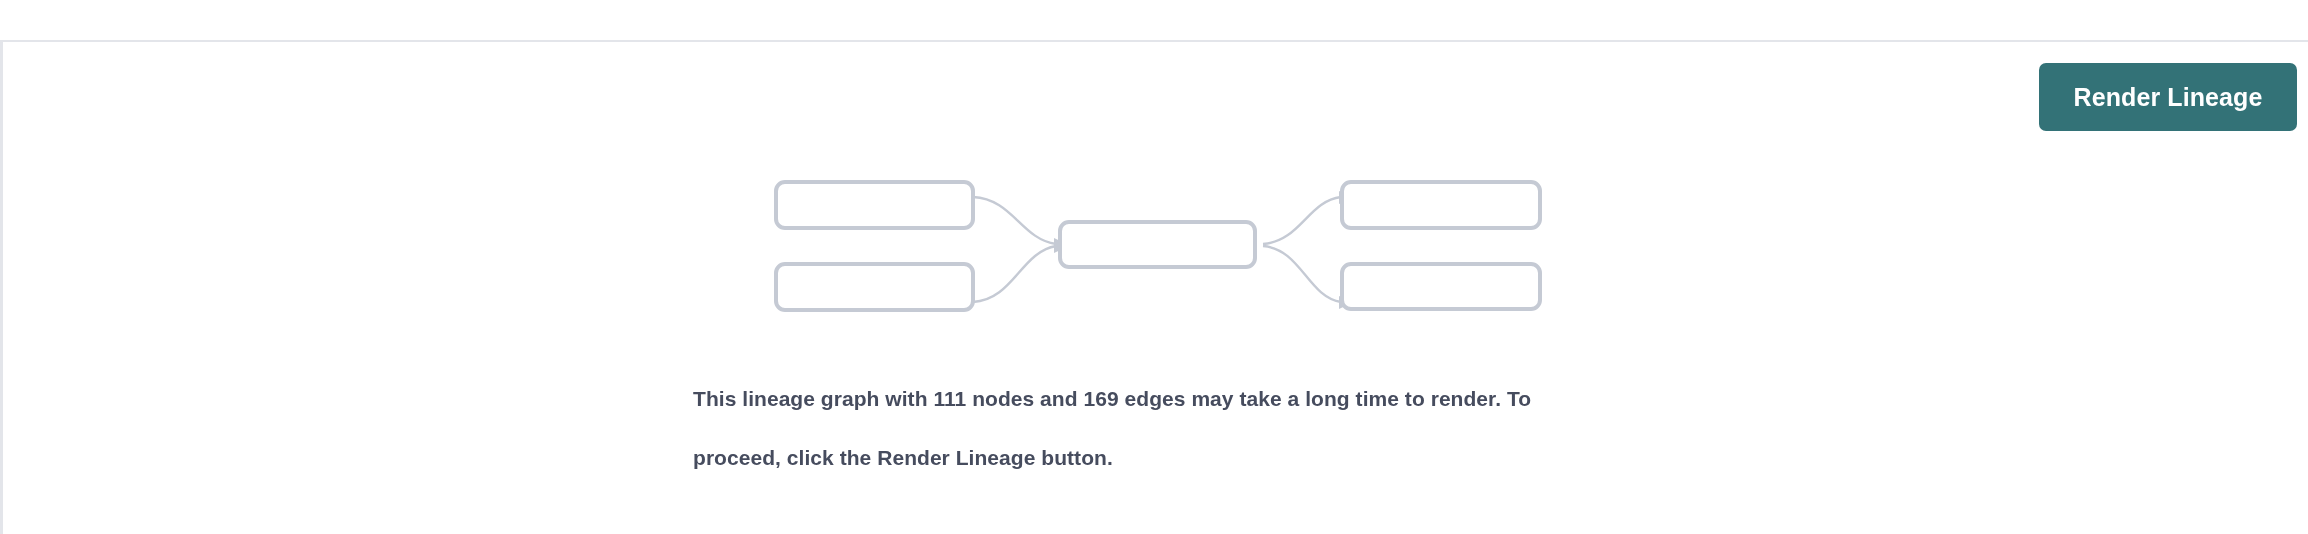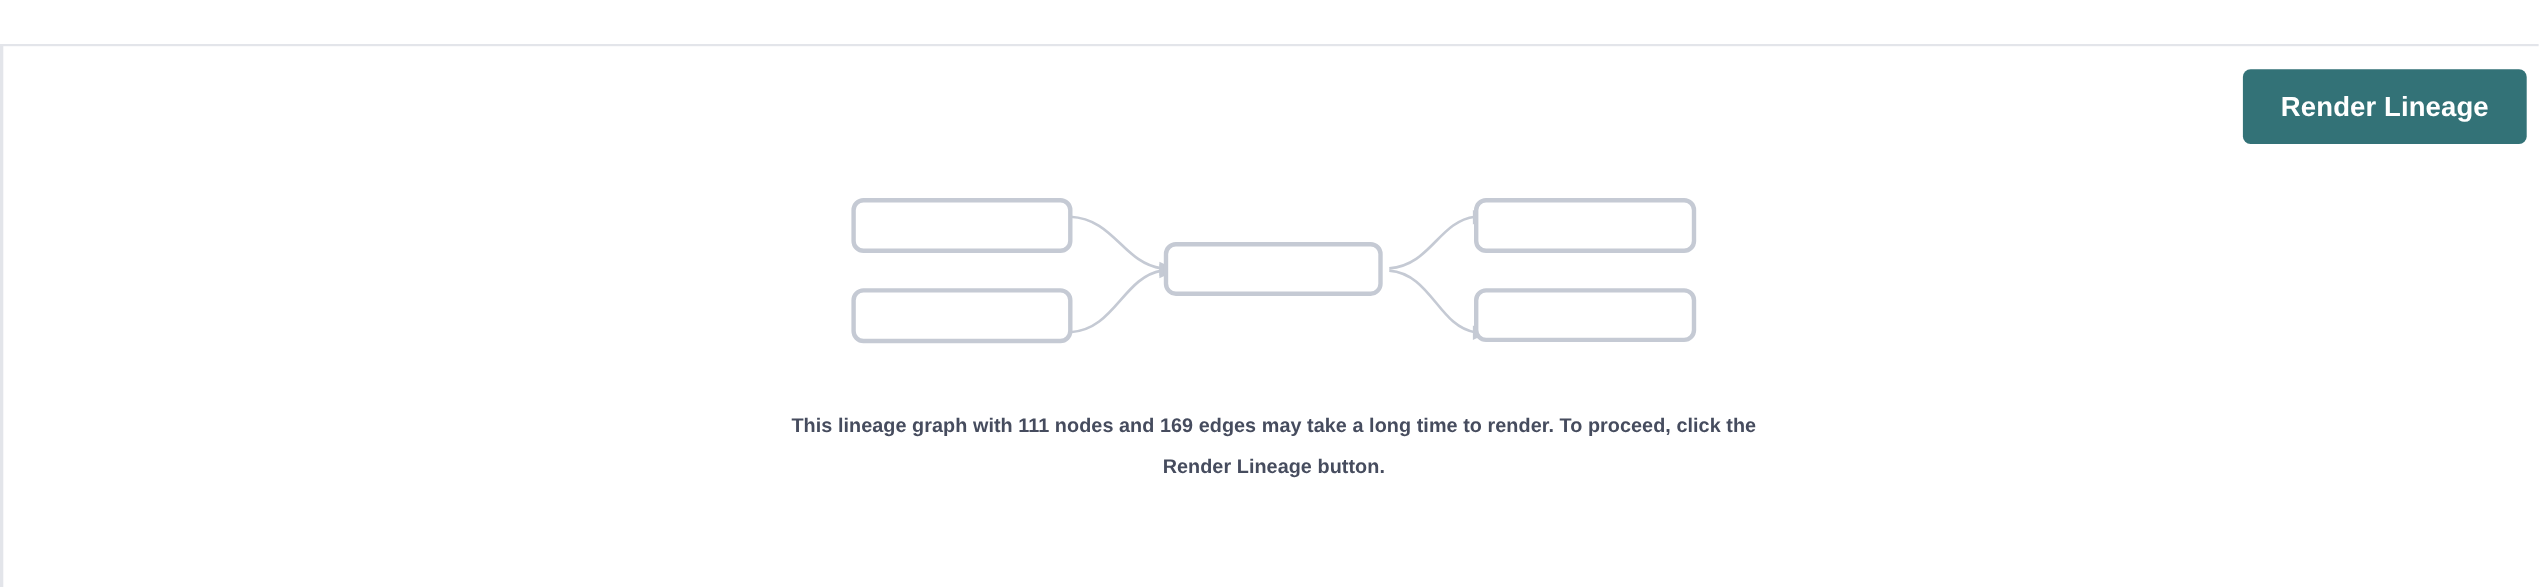--- a/index.html
+++ b/index.html
@@ -74,26 +74,26 @@
   .edge-head {
     fill: #c5cad4;
   }
 
   
   .message {
     position: absolute;
     left: 690px;
     top: 327px;
     width: 930px;
-    text-align: center;
+    text-align: left;
     color: #464c5e;
     font-family: "Liberation Sans", sans-serif;
-    font-size: 18px;
+    font-size: 21px;
     font-weight: bold;
-    line-height: 37px;
+    line-height: 59px;
     letter-spacing: 0.05px;
   }
 </style>
 </head>
 <body>
 
 <div class="screen">
 
   <button class="render-button">Render Lineage</button>
 

